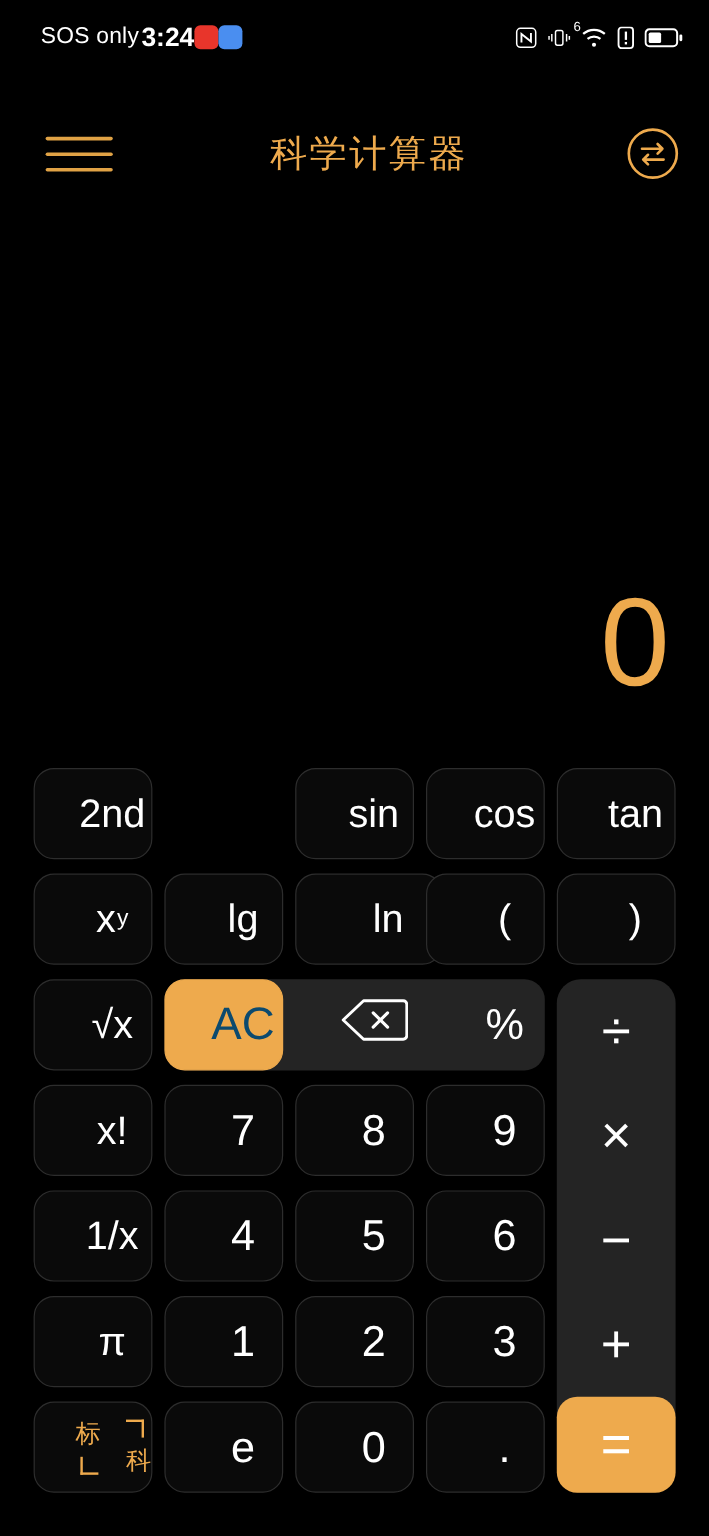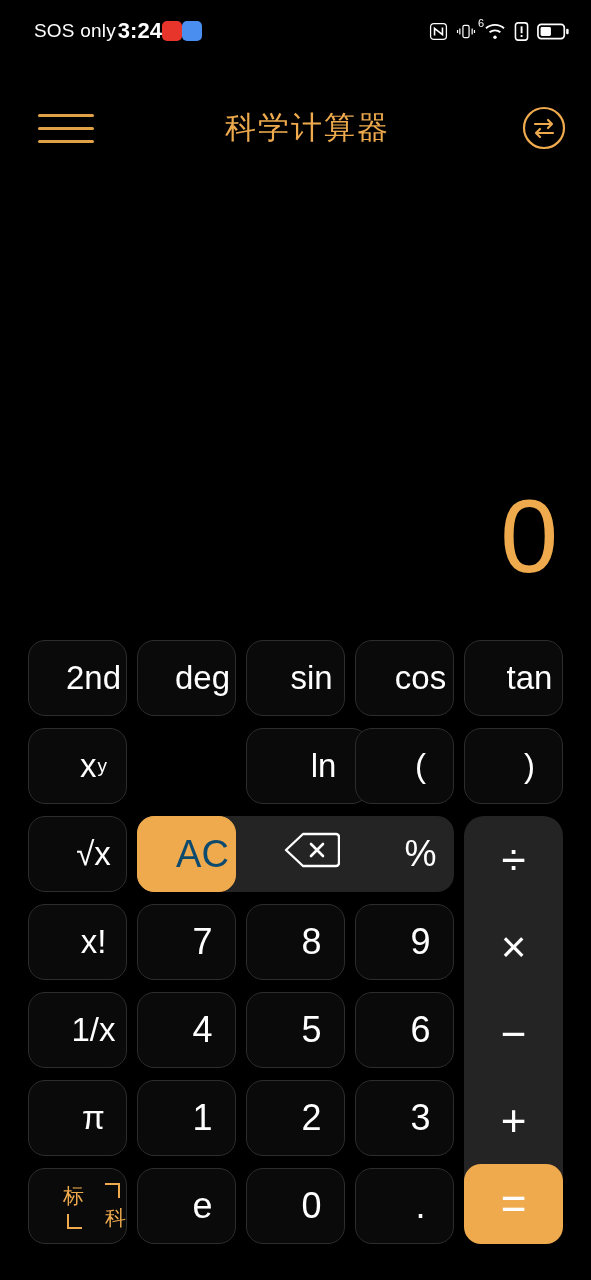--- a/index.html
+++ b/index.html
@@ -173,37 +173,37 @@
 
   <div class="display">
     <div class="display-value">0</div>
   </div>
 
   <div class="keypad">
 
     <div class="key fn" style="left:28px;  top:4px;  width:99px; height:76px;">
         <span>2nd</span>
       </div>
-    <div class="key fn" style="left:137px; top:4px;  width:99px; height:76px;">
-        <span>deg</span>
-      </div>
     <div class="key fn" style="left:246px; top:4px;  width:99px; height:76px;">
         <span>sin</span>
       </div>
     <div class="key fn" style="left:355px; top:4px;  width:99px; height:76px;">
         <span>cos</span>
       </div>
     <div class="key fn" style="left:464px; top:4px;  width:99px; height:76px;">
         <span>tan</span>
       </div>
 
     <div class="key fn" style="left:28px;  top:92px; width:99px; height:76px;">
       <span>x</span>
         <span class="sup">y</span>
     </div>
+    <div class="key fn" style="left:137px; top:92px; width:99px; height:76px;">
+        <span>lg</span>
+      </div>
     <div class="key fn" style="left:246px; top:92px; width:123px; height:76px;text-align:right;">
         <span>ln</span>
       </div>
     <div class="key fn" style="left:355px; top:92px; width:99px; height:76px;">
         <span>(</span>
       </div>
     <div class="key fn" style="left:464px; top:92px; width:99px; height:76px;">
         <span>)</span>
       </div>
 

